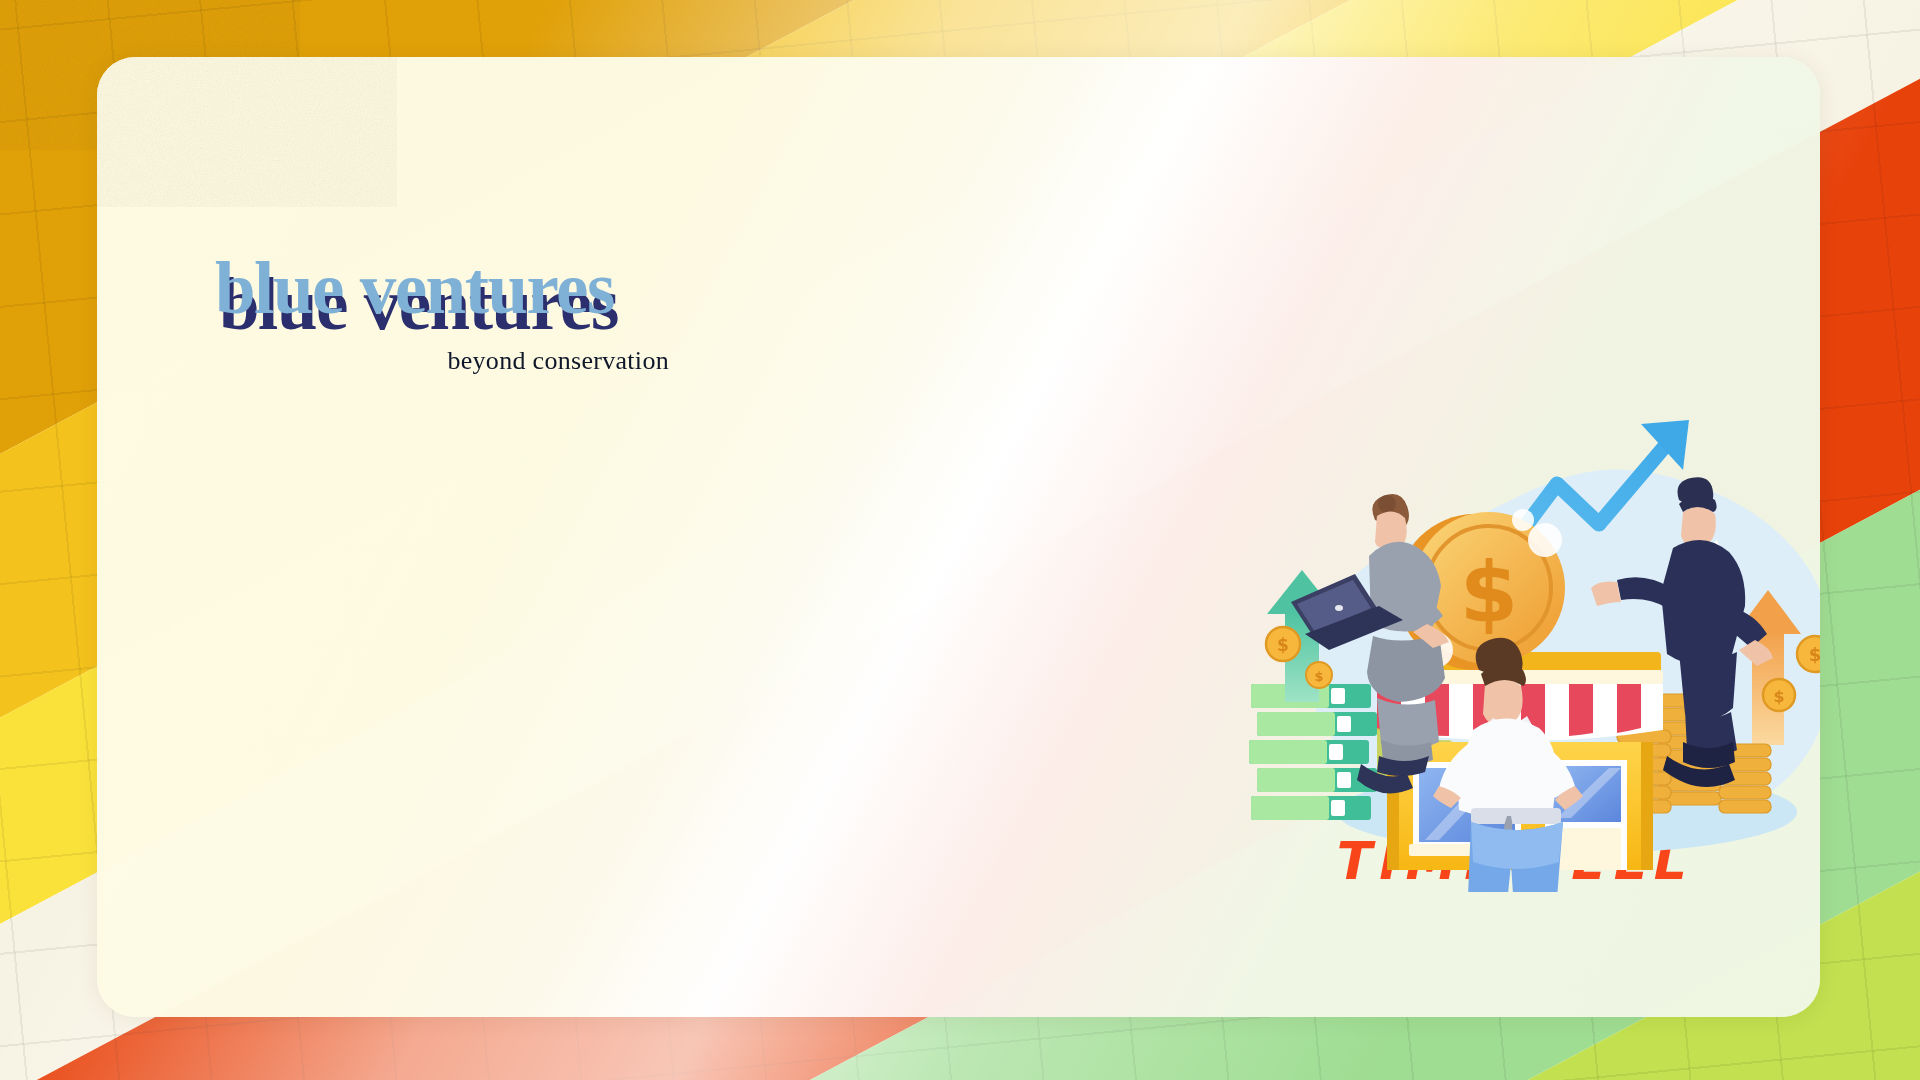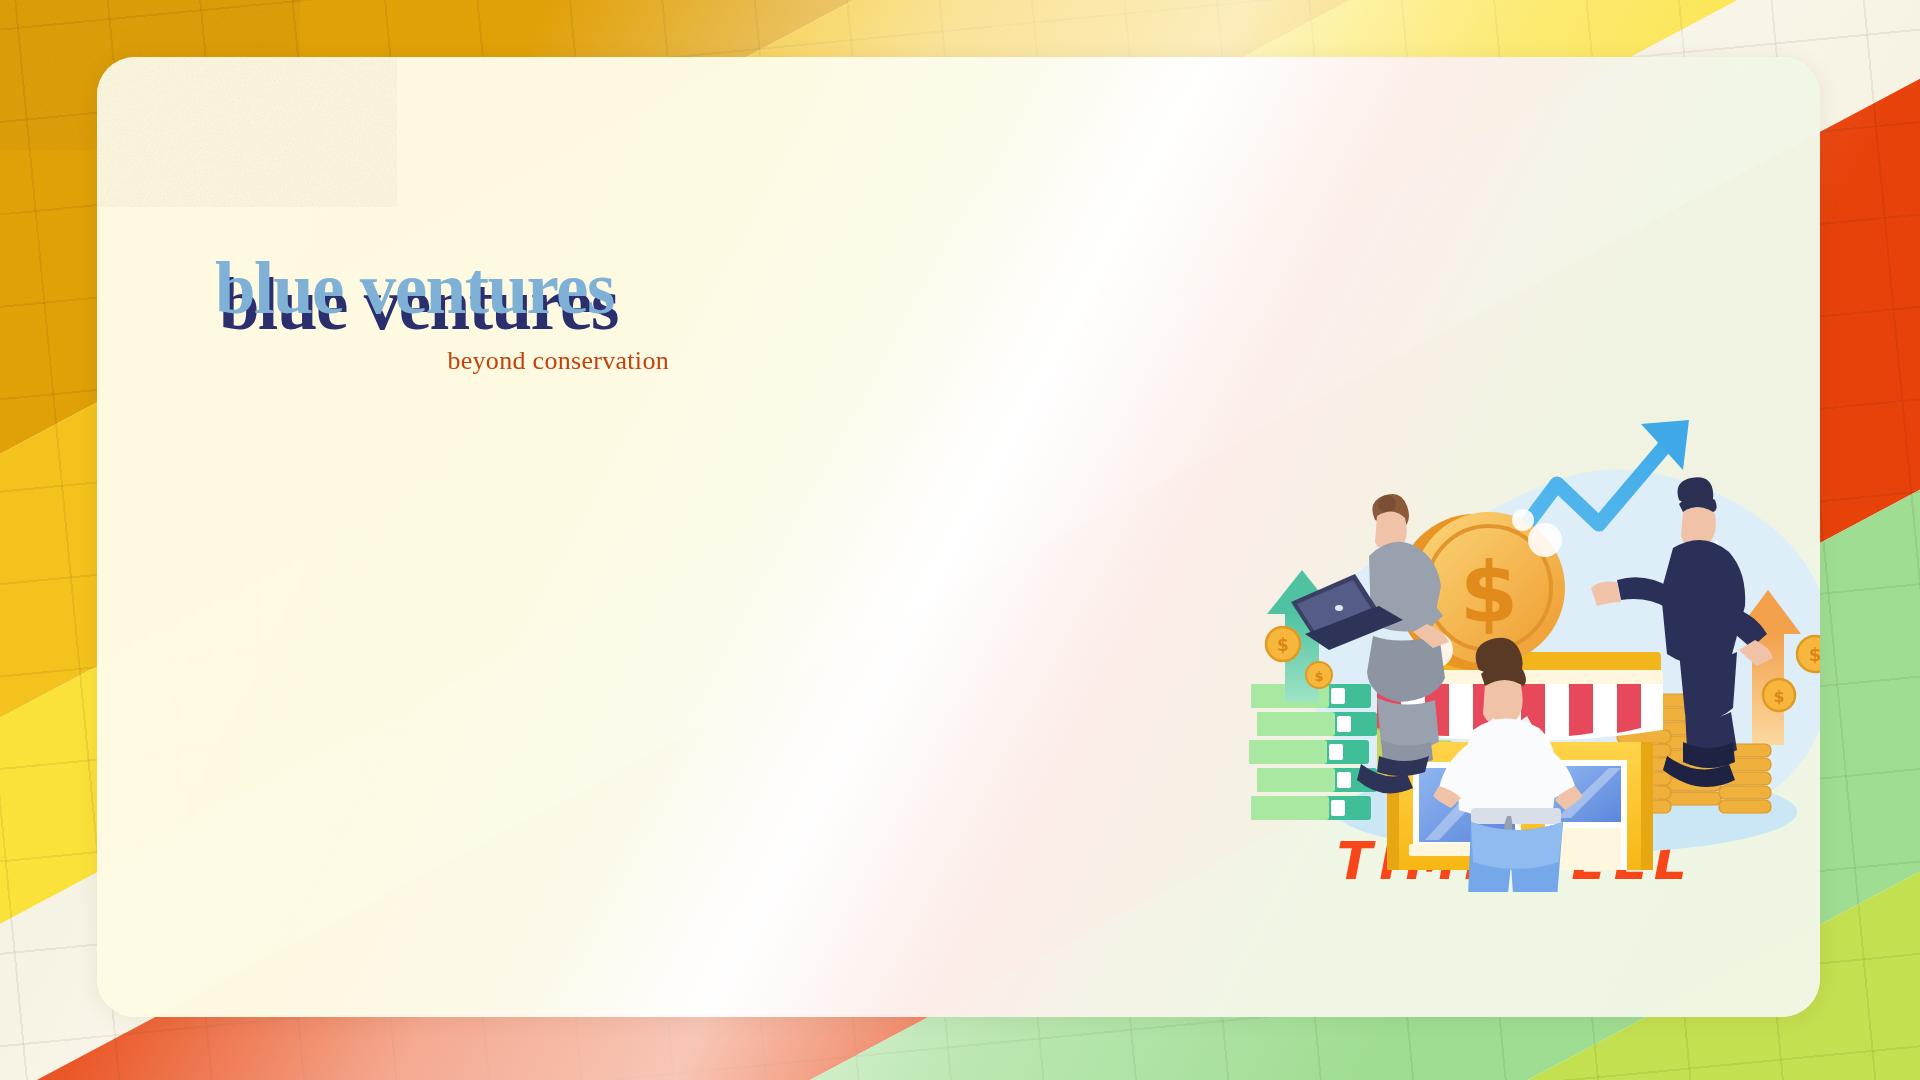--- a/index.html
+++ b/index.html
@@ -129,21 +129,21 @@
   .bv-word.over {
     top:0px; left:0px;
     color:#7fb1d6;
   }
   .bv-tag {
     margin-top:2px;
     text-align:right;
     padding-right:6px;
     font-family:"Liberation Serif", "DejaVu Serif", serif;
     font-size:26px;
-    color:#c2410c;
+    color:#0f172a;
     letter-spacing:.3px;
   }
 
   
   #headline {
     position:absolute;
     left:176px; top:432px;
     width:980px;
   }
   .hl-line {

